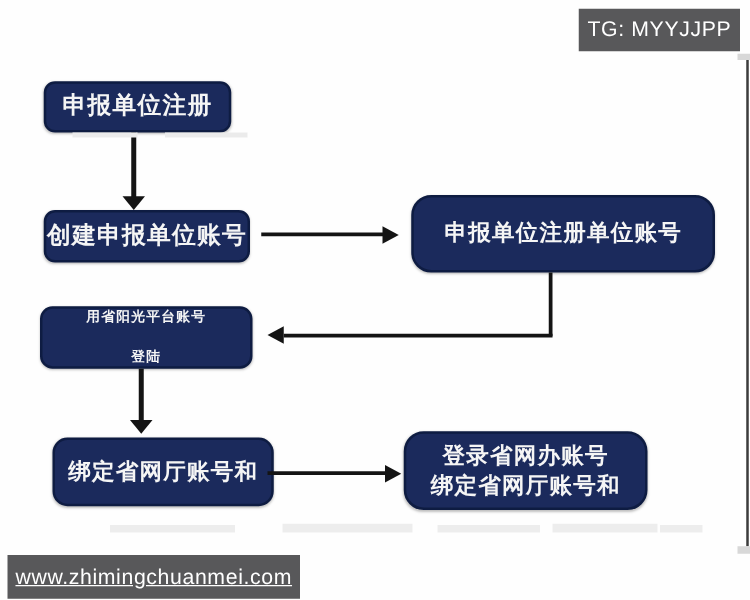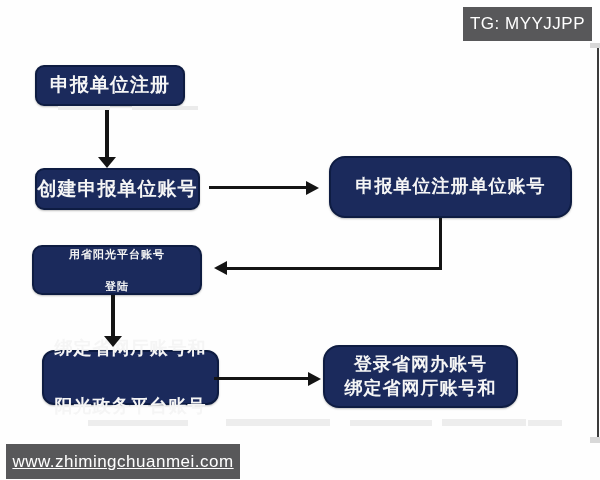--- a/index.html
+++ b/index.html
@@ -91,21 +91,20 @@
     <span>申报单位注册单位账号</span>
   </div>
 
   <div class="node n3">
     <span>用省阳光平台账号</span>
     <span>登陆</span>
   </div>
 
   <div class="node n4">
     <span>绑定省网厅账号和</span>
-    <span>阳光政务平台账号</span>
   </div>
 
   <div class="node n5">
     <span>登录省网办账号</span>
     <span>绑定省网厅账号和</span>
   </div>
 
   <div>
     <div class="shaft" style="left:105px;top:106px;width:4px;height:52px;"></div>
     <div class="head head-down" style="left:98px;top:157px;"></div>

